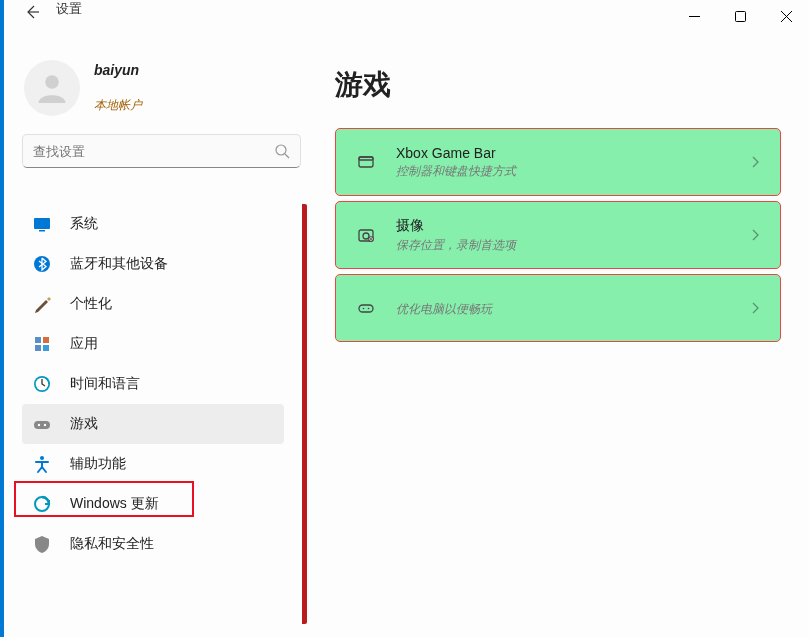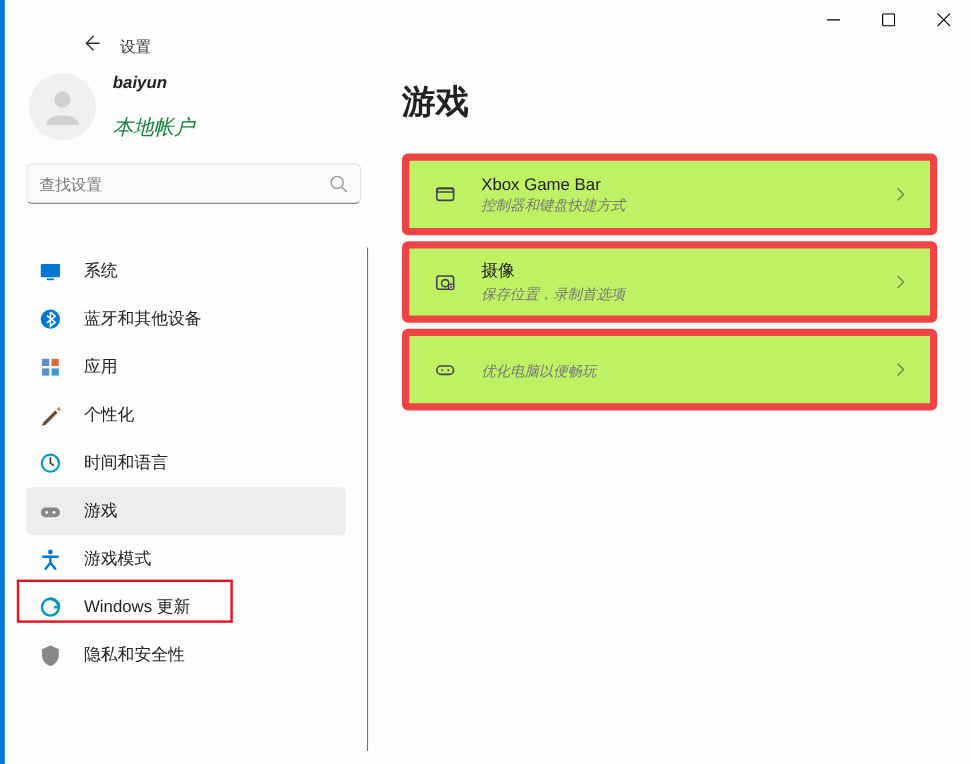--- a/index.html
+++ b/index.html
@@ -12,23 +12,22 @@
       width: 809px;
       height: 637px;
       background: #fdfdfd;
       border-left: 4px solid #0078d4;
       overflow: hidden;
       position: relative;
     }
     .titlebar {
       height: 48px;
       display: flex;
-      align-items: flex-end;
-      padding-left: 36px;
-      margin-left: 24px;
+      align-items: flex-start;
+      padding-left: 16px;
     }
     .back-btn {
       width: 24px;
       height: 24px;
       display: flex;
       align-items: center;
       justify-content: center;
       cursor: pointer;
     }
     .titlebar-label {
@@ -69,21 +68,21 @@
       height: 56px;
       border-radius: 50%;
       background: #f0f0f0;
       display: flex;
       align-items: center;
       justify-content: center;
     }
     .avatar svg { width: 36px; height: 36px; }
     .user-text { margin-left: 14px; font-style: italic; }
     .user-name { font-size: 14px; font-weight: 600; color: #222; }
-    .user-type { font-size: 17px; color: #15803d; margin-top: 19px; }
+    .user-type { font-size: 12px; color: #a16207; margin-top: 19px; }
     .search-box {
       width: 279px;
       height: 34px;
       background: #fafafa;
       border: 1px solid #e0e0e0;
       border-bottom: 1.5px solid #888;
       border-radius: 5px;
       display: flex;
       align-items: center;
       padding: 0 10px;
@@ -93,21 +92,21 @@
       flex: 1;
       border: none;
       background: transparent;
       outline: none;
       font-size: 13px;
       color: #666;
     }
     .search-icon { width: 16px; height: 16px; opacity: 0.6; }
     .nav {
       position: relative;
-      border-right: 1px solid #b91c1c;
+      border-right: 5px solid #b91c1c;
       border-radius: 2px;
       padding-right: 12px;
       height: 420px;
     }
     .nav-item {
       height: 40px;
       display: flex;
       align-items: center;
       padding-left: 10px;
       border-radius: 4px;
@@ -141,22 +140,22 @@
       padding-right: 28px;
       padding-top: 18px;
     }
     .page-title {
       font-size: 28px;
       font-weight: 600;
       color: #222;
       margin-bottom: 24px;
     }
     .card {
-      background: #bef264;
-      border: 6px solid #ef4444;
+      background: #86efac;
+      border: 1px solid #ef4444;
       border-radius: 5px;
       height: 68px;
       display: flex;
       align-items: center;
       padding: 0 18px;
       margin-bottom: 5px;
       cursor: pointer;
     }
     .card-icon {
       width: 24px;
@@ -243,40 +242,40 @@
             <svg viewBox="0 0 20 20" width="20" height="20">
               <circle cx="10" cy="10" r="8" fill="#0078d4"></circle>
               <path d="M10 4 L10 16 L14 12.5 L7 7 M10 4 L14 7.5 L7 13" stroke="#fff" stroke-width="1.3" fill="none"></path>
             </svg>
           </span>
     <span class="nav-label">蓝牙和其他设备</span>
   </div>
         <div class="nav-item">
     <span class="nav-icon">
             <svg viewBox="0 0 20 20" width="20" height="20">
+              <path d="M4 16 L14 6 L16 8 L6 18 L3 19 Z" fill="#6b4f3a"></path>
+              <path d="M15 5 L17 3 L19 5 L17 7 Z" fill="#c0a060"></path>
+            </svg>
+          </span>
+    <span class="nav-label">个性化</span>
+  </div>
+        <div class="nav-item">
+    <span class="nav-icon">
+            <svg viewBox="0 0 20 20" width="20" height="20">
               <rect x="3" y="3" width="6" height="6" fill="#5b8fc7"></rect>
               <rect x="11" y="3" width="6" height="6" fill="#d86c3c"></rect>
               <rect x="3" y="11" width="6" height="6" fill="#5b8fc7"></rect>
               <rect x="11" y="11" width="6" height="6" fill="#3c9bd8"></rect>
             </svg>
           </span>
     <span class="nav-label">应用</span>
   </div>
         <div class="nav-item">
     <span class="nav-icon">
             <svg viewBox="0 0 20 20" width="20" height="20">
-              <path d="M4 16 L14 6 L16 8 L6 18 L3 19 Z" fill="#6b4f3a"></path>
-              <path d="M15 5 L17 3 L19 5 L17 7 Z" fill="#c0a060"></path>
-            </svg>
-          </span>
-    <span class="nav-label">个性化</span>
-  </div>
-        <div class="nav-item">
-    <span class="nav-icon">
-            <svg viewBox="0 0 20 20" width="20" height="20">
               <circle cx="10" cy="10" r="8" fill="#0099bc"></circle>
               <circle cx="10" cy="10" r="6.3" fill="#fff"></circle>
               <path d="M10 5 L10 10 L13 12" stroke="#333" stroke-width="1.3" fill="none"></path>
               <path d="M14 4 A8 8 0 0 1 17 10" stroke="#0099bc" stroke-width="1.5" fill="none"></path>
             </svg>
           </span>
     <span class="nav-label">时间和语言</span>
   </div>
         <div class="nav-item selected">
     <span class="nav-icon">
@@ -289,21 +288,21 @@
     <span class="nav-label">游戏</span>
   </div>
         <div class="highlight-box" style="left: -8px; top: 277px; width: 180px; height: 36px;"></div>
         <div class="nav-item">
     <span class="nav-icon">
             <svg viewBox="0 0 20 20" width="20" height="20">
               <circle cx="10" cy="4" r="2" fill="#0078d4"></circle>
               <path d="M4 8 L16 8 M10 8 L10 13 M10 13 L6 18 M10 13 L14 18" stroke="#0078d4" stroke-width="2" stroke-linecap="round"></path>
             </svg>
           </span>
-    <span class="nav-label">游戏模式</span>
+    <span class="nav-label">辅助功能</span>
   </div>
         <div class="nav-item">
     <span class="nav-icon">
             <svg viewBox="0 0 20 20" width="20" height="20">
               <circle cx="10" cy="10" r="7" stroke="#0099bc" stroke-width="2" fill="none"></circle>
               <path d="M10 3 A7 7 0 0 1 17 10" stroke="#0099bc" stroke-width="2.5" fill="none"></path>
               <path d="M17 6 L17 10 L13 10" stroke="#0099bc" stroke-width="2" fill="none"></path>
             </svg>
           </span>
     <span class="nav-label">Windows 更新</span>

